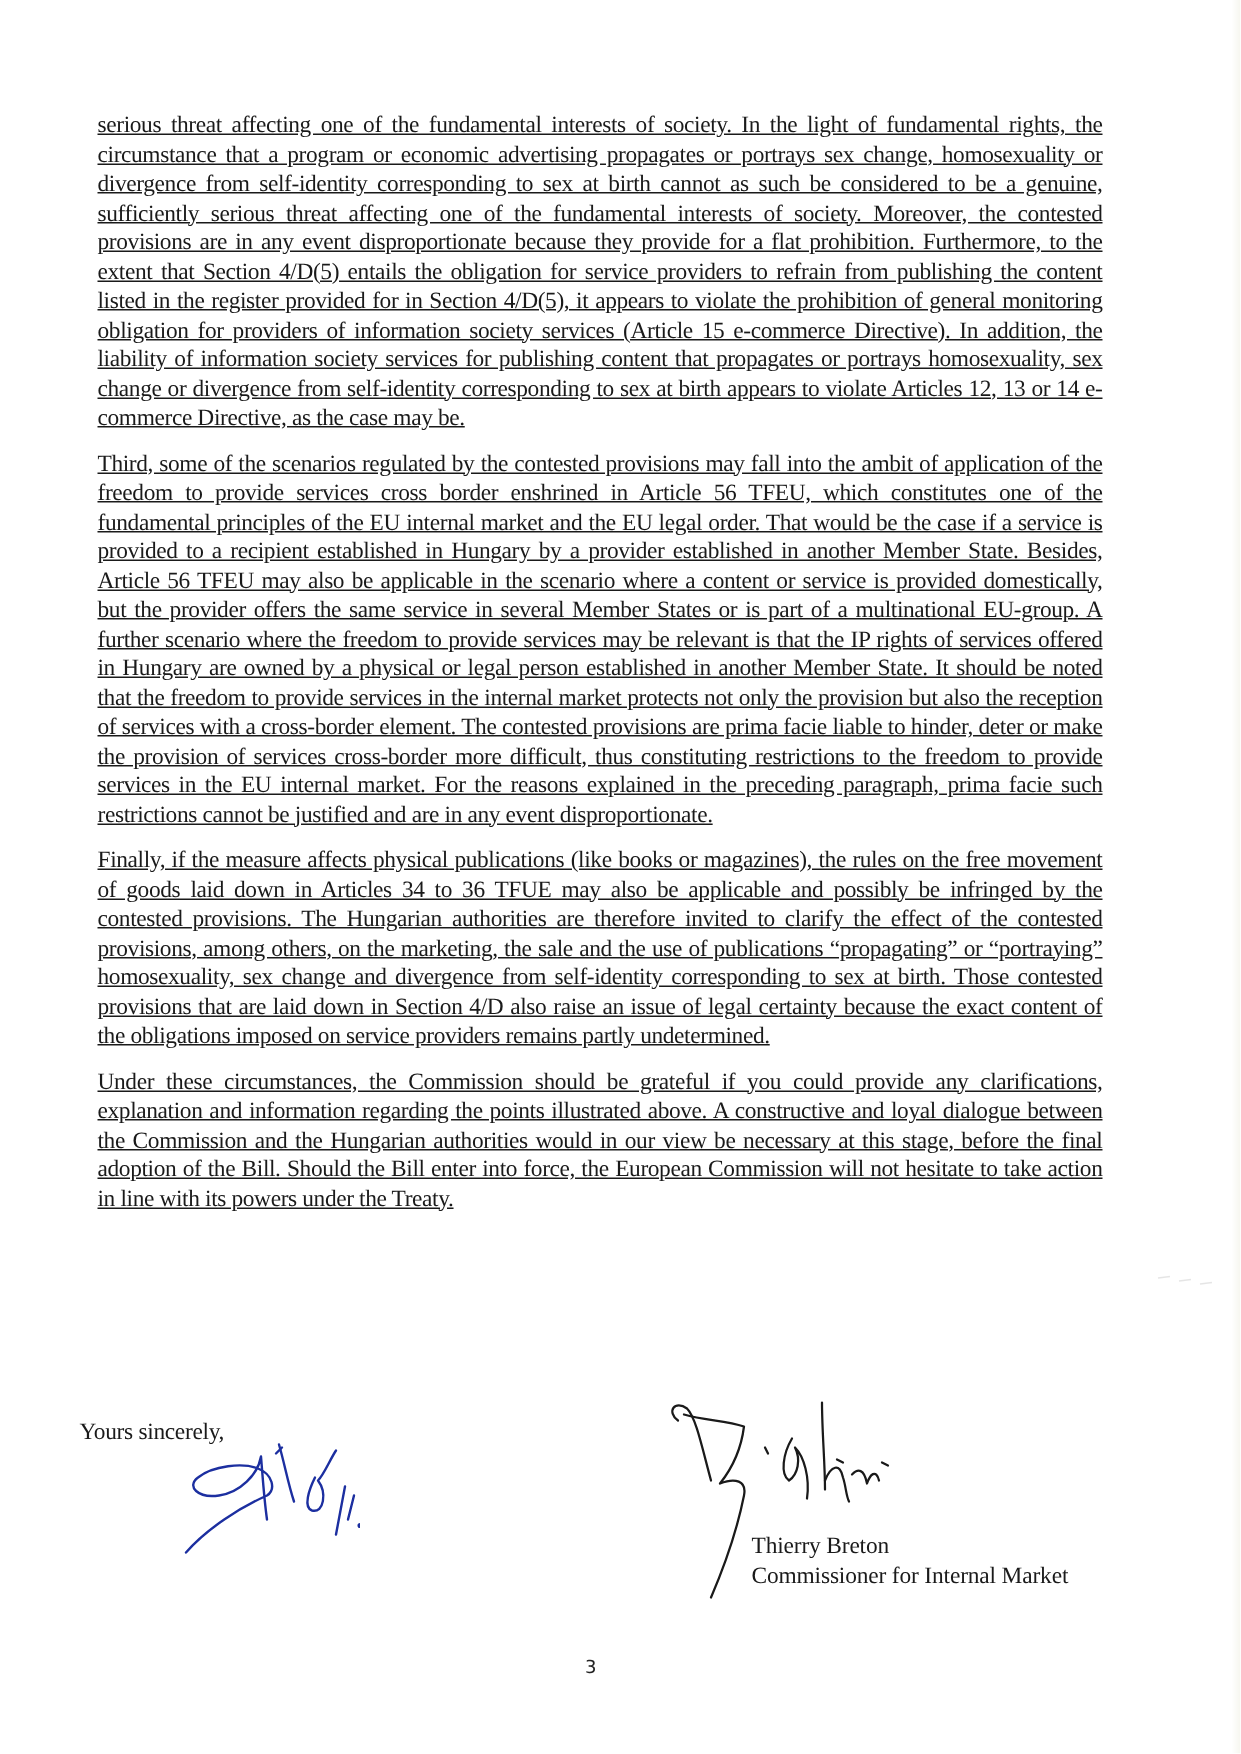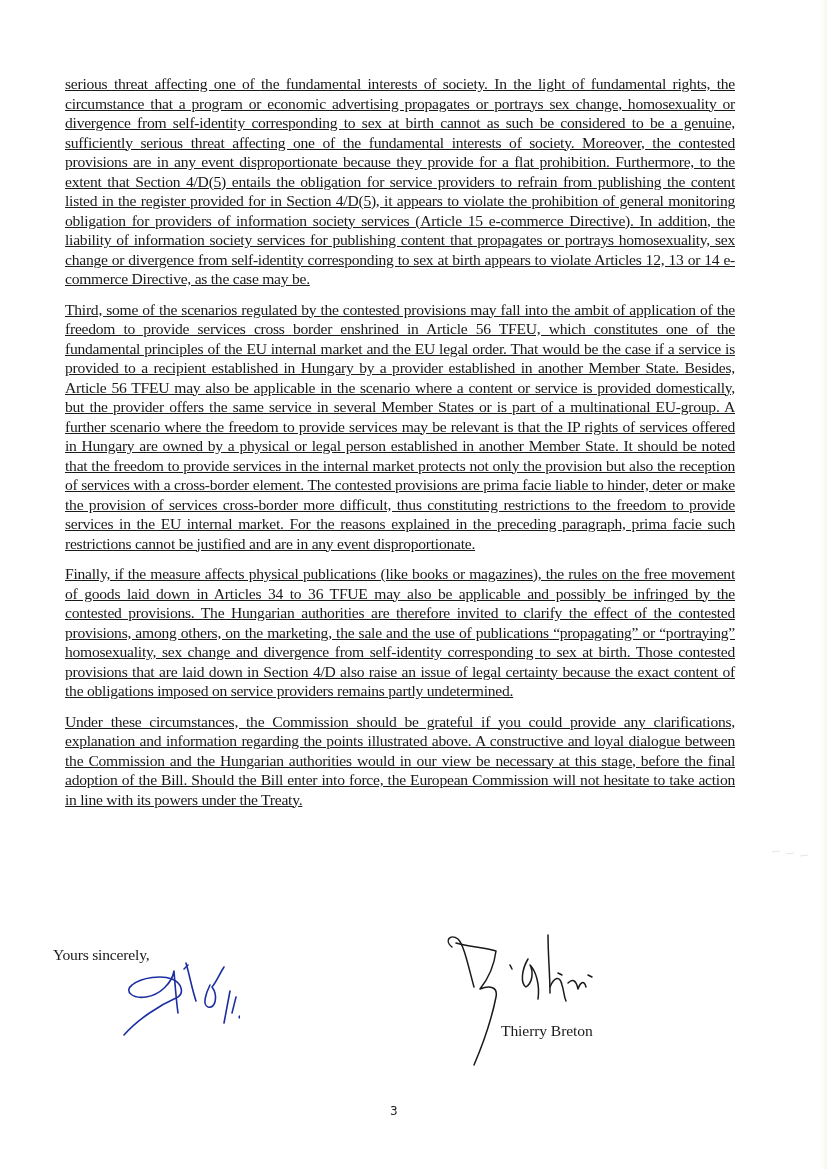--- a/index.html
+++ b/index.html
@@ -118,20 +118,21 @@
     <path d="M108 10 C 108 30, 110 50, 110 68"></path>
     <path d="M110 62 C 114 52, 120 50, 122 60 C 124 66, 124 72, 126 76"></path>
     <path d="M118 48 L 122 50"></path>
     <path d="M128 58 C 132 54, 136 54, 138 64 C 140 58, 144 54, 146 62"></path>
     <path d="M148 50 L 152 52"></path>
   </svg>
 
 
   <div class="sig-block sig-right">
     <div>Thierry Breton</div>
+    <div>Commissioner for Internal Market</div>
   </div>
 
   <svg class="scan-smudge" viewBox="0 0 40 30">
     <path d="M2 12 L 10 11 M 16 14 L 24 13 M 30 16 L 38 15" stroke="#999" stroke-width="1"></path>
   </svg>
 
   <div class="page-number">3</div>
 
 </div>
 

